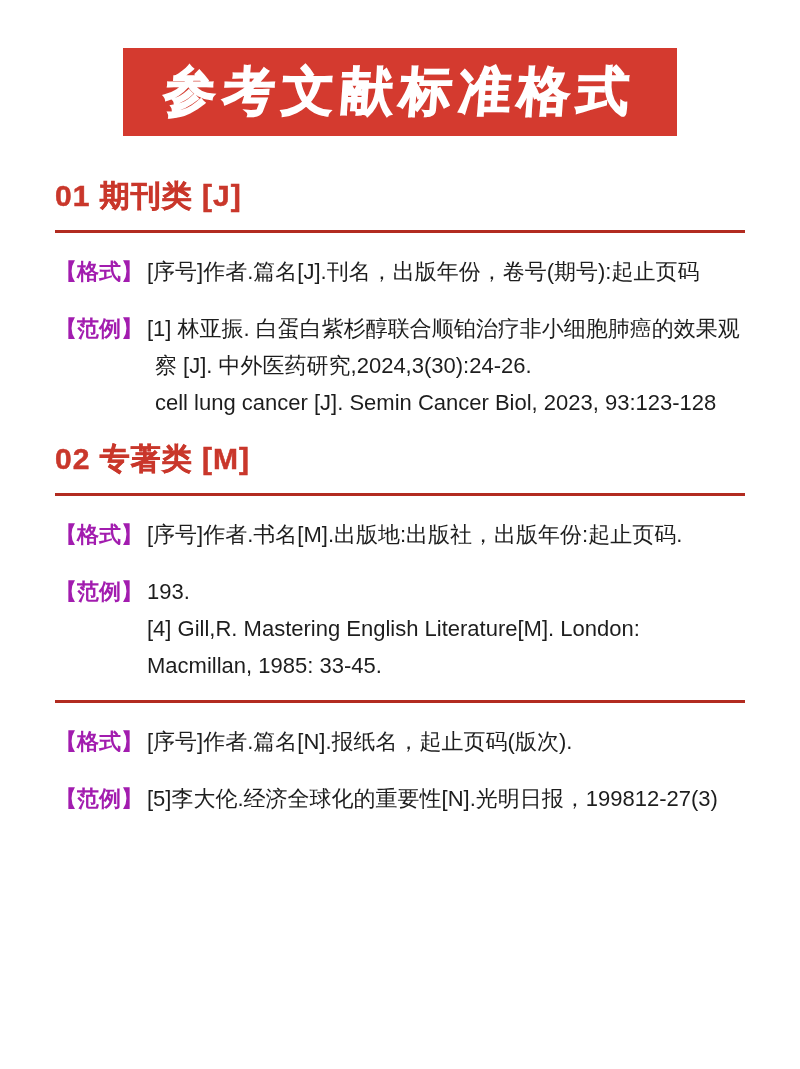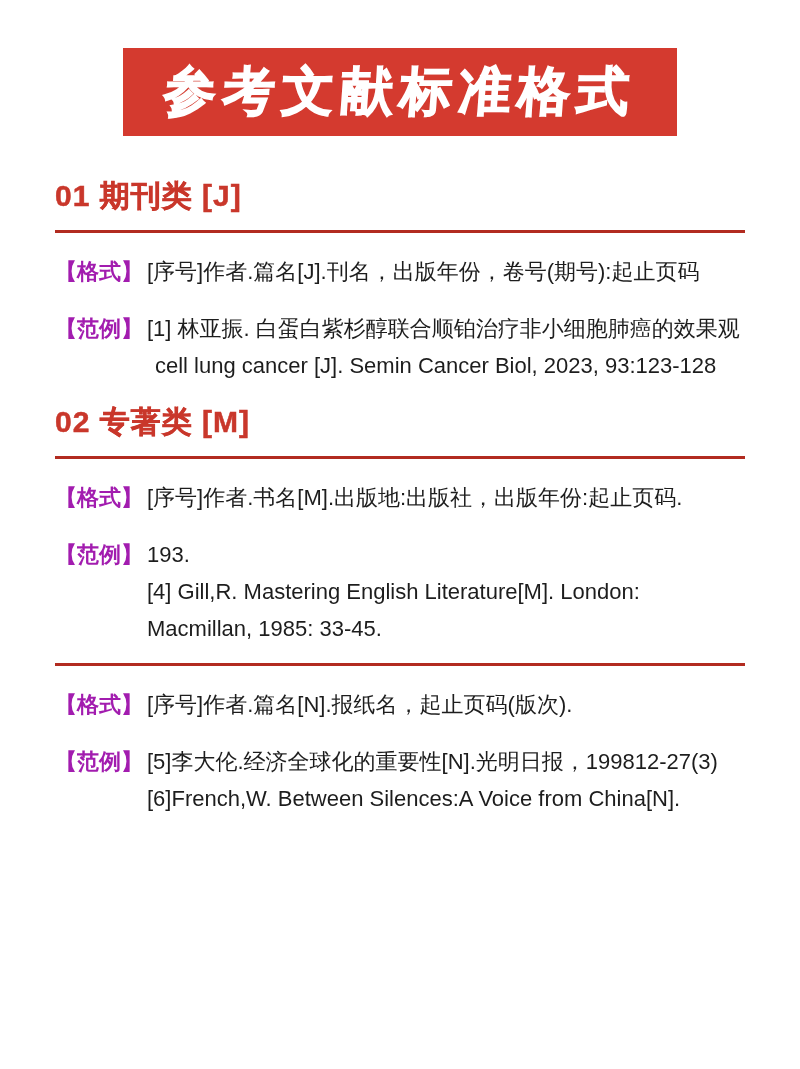--- a/index.html
+++ b/index.html
@@ -80,20 +80,21 @@
     <h2 class="section-heading">01 期刊类 [J]</h2>
     <hr class="rule">
     <div class="row">
       <span class="row-label">【格式】</span>
       <p class="row-content">[序号]作者.篇名[J].刊名，出版年份，卷号(期号):起止页码</p>
     </div>
     <div class="row example-row">
       <span class="row-label">【范例】</span>
       <div class="row-content">
         <p class="line">[1] 林亚振. 白蛋白紫杉醇联合顺铂治疗非小细胞肺癌的效果观</p>
+        <p class="line indent">察 [J]. 中外医药研究,2024,3(30):24-26.</p>
         <p class="line indent">cell lung cancer [J]. Semin Cancer Biol, 2023, 93:123-128</p>
       </div>
     </div>
   </section>
 
   <section class="section">
     <h2 class="section-heading">02 专著类 [M]</h2>
     <hr class="rule">
     <div class="row">
       <span class="row-label">【格式】</span>
@@ -112,18 +113,17 @@
   <section class="section">
     <hr class="rule">
     <div class="row">
       <span class="row-label">【格式】</span>
       <p class="row-content">[序号]作者.篇名[N].报纸名，起止页码(版次).</p>
     </div>
     <div class="row example-row">
       <span class="row-label">【范例】</span>
       <div class="row-content">
         <p class="line">[5]李大伦.经济全球化的重要性[N].光明日报，199812-27(3)</p>
-        <p class="line">[6]French,W. Between Silences:A Voice from China[N].</p>
       </div>
     </div>
   </section>
 
 </div>
 
 </body></html>

